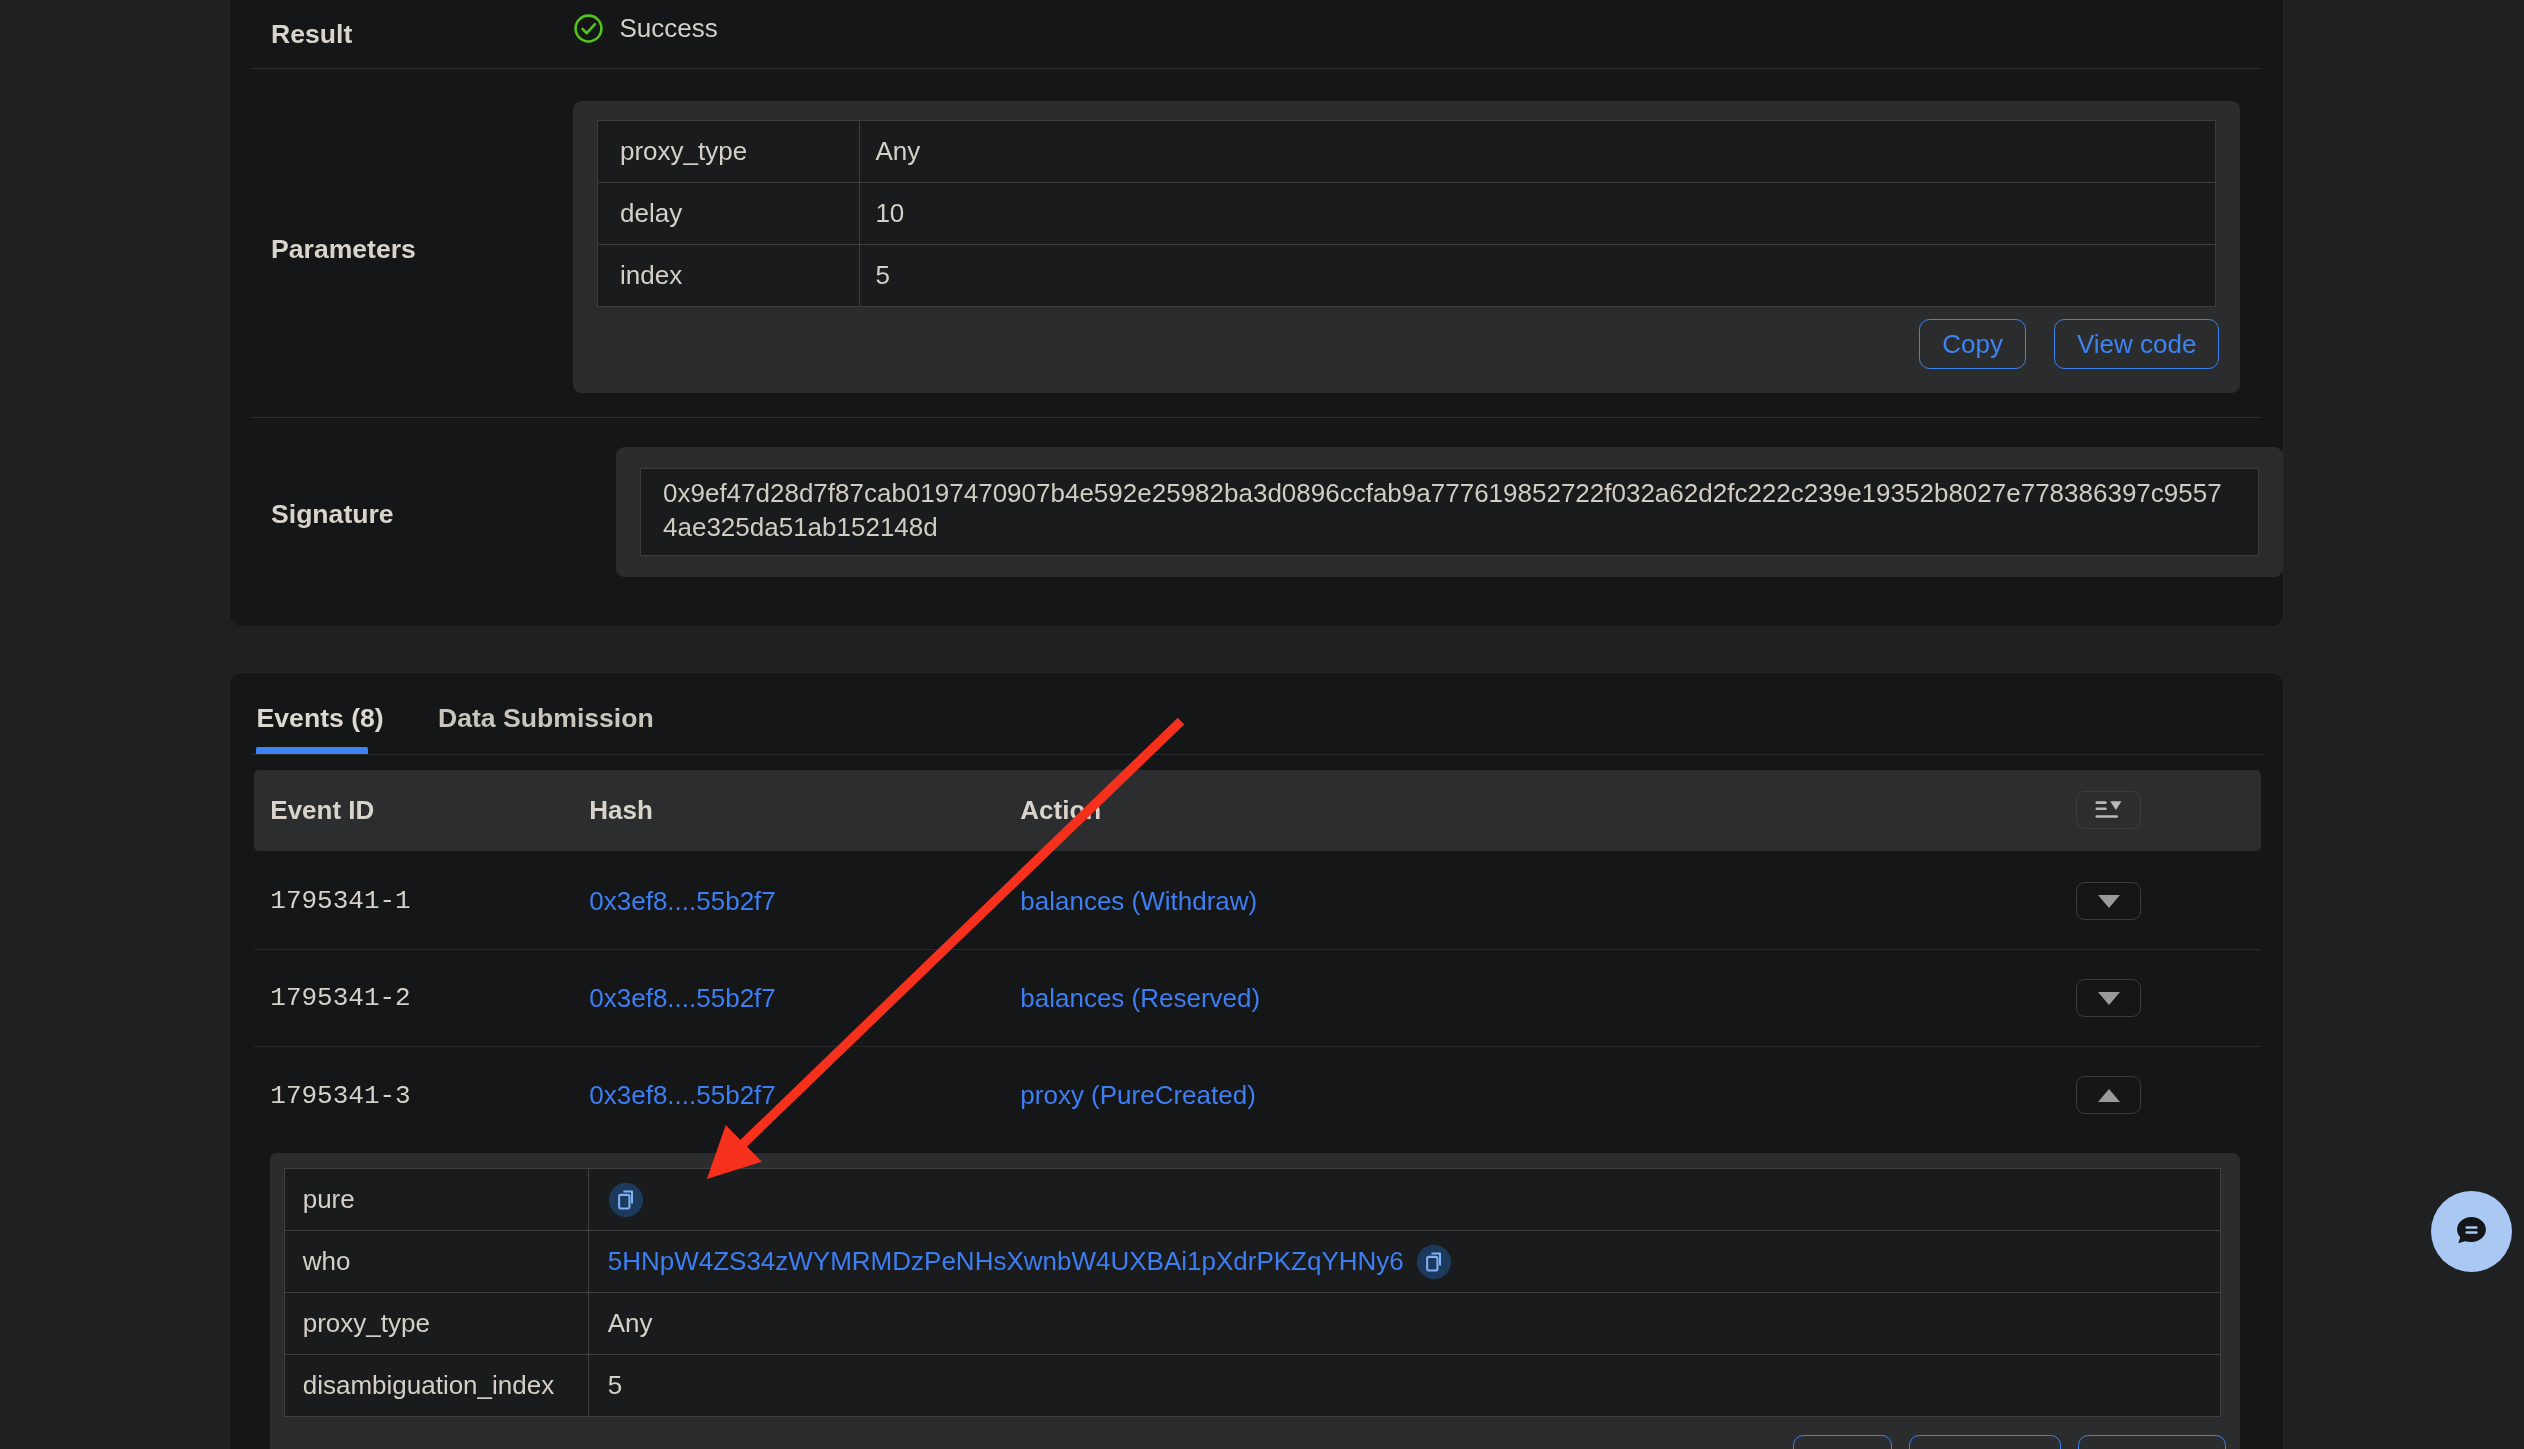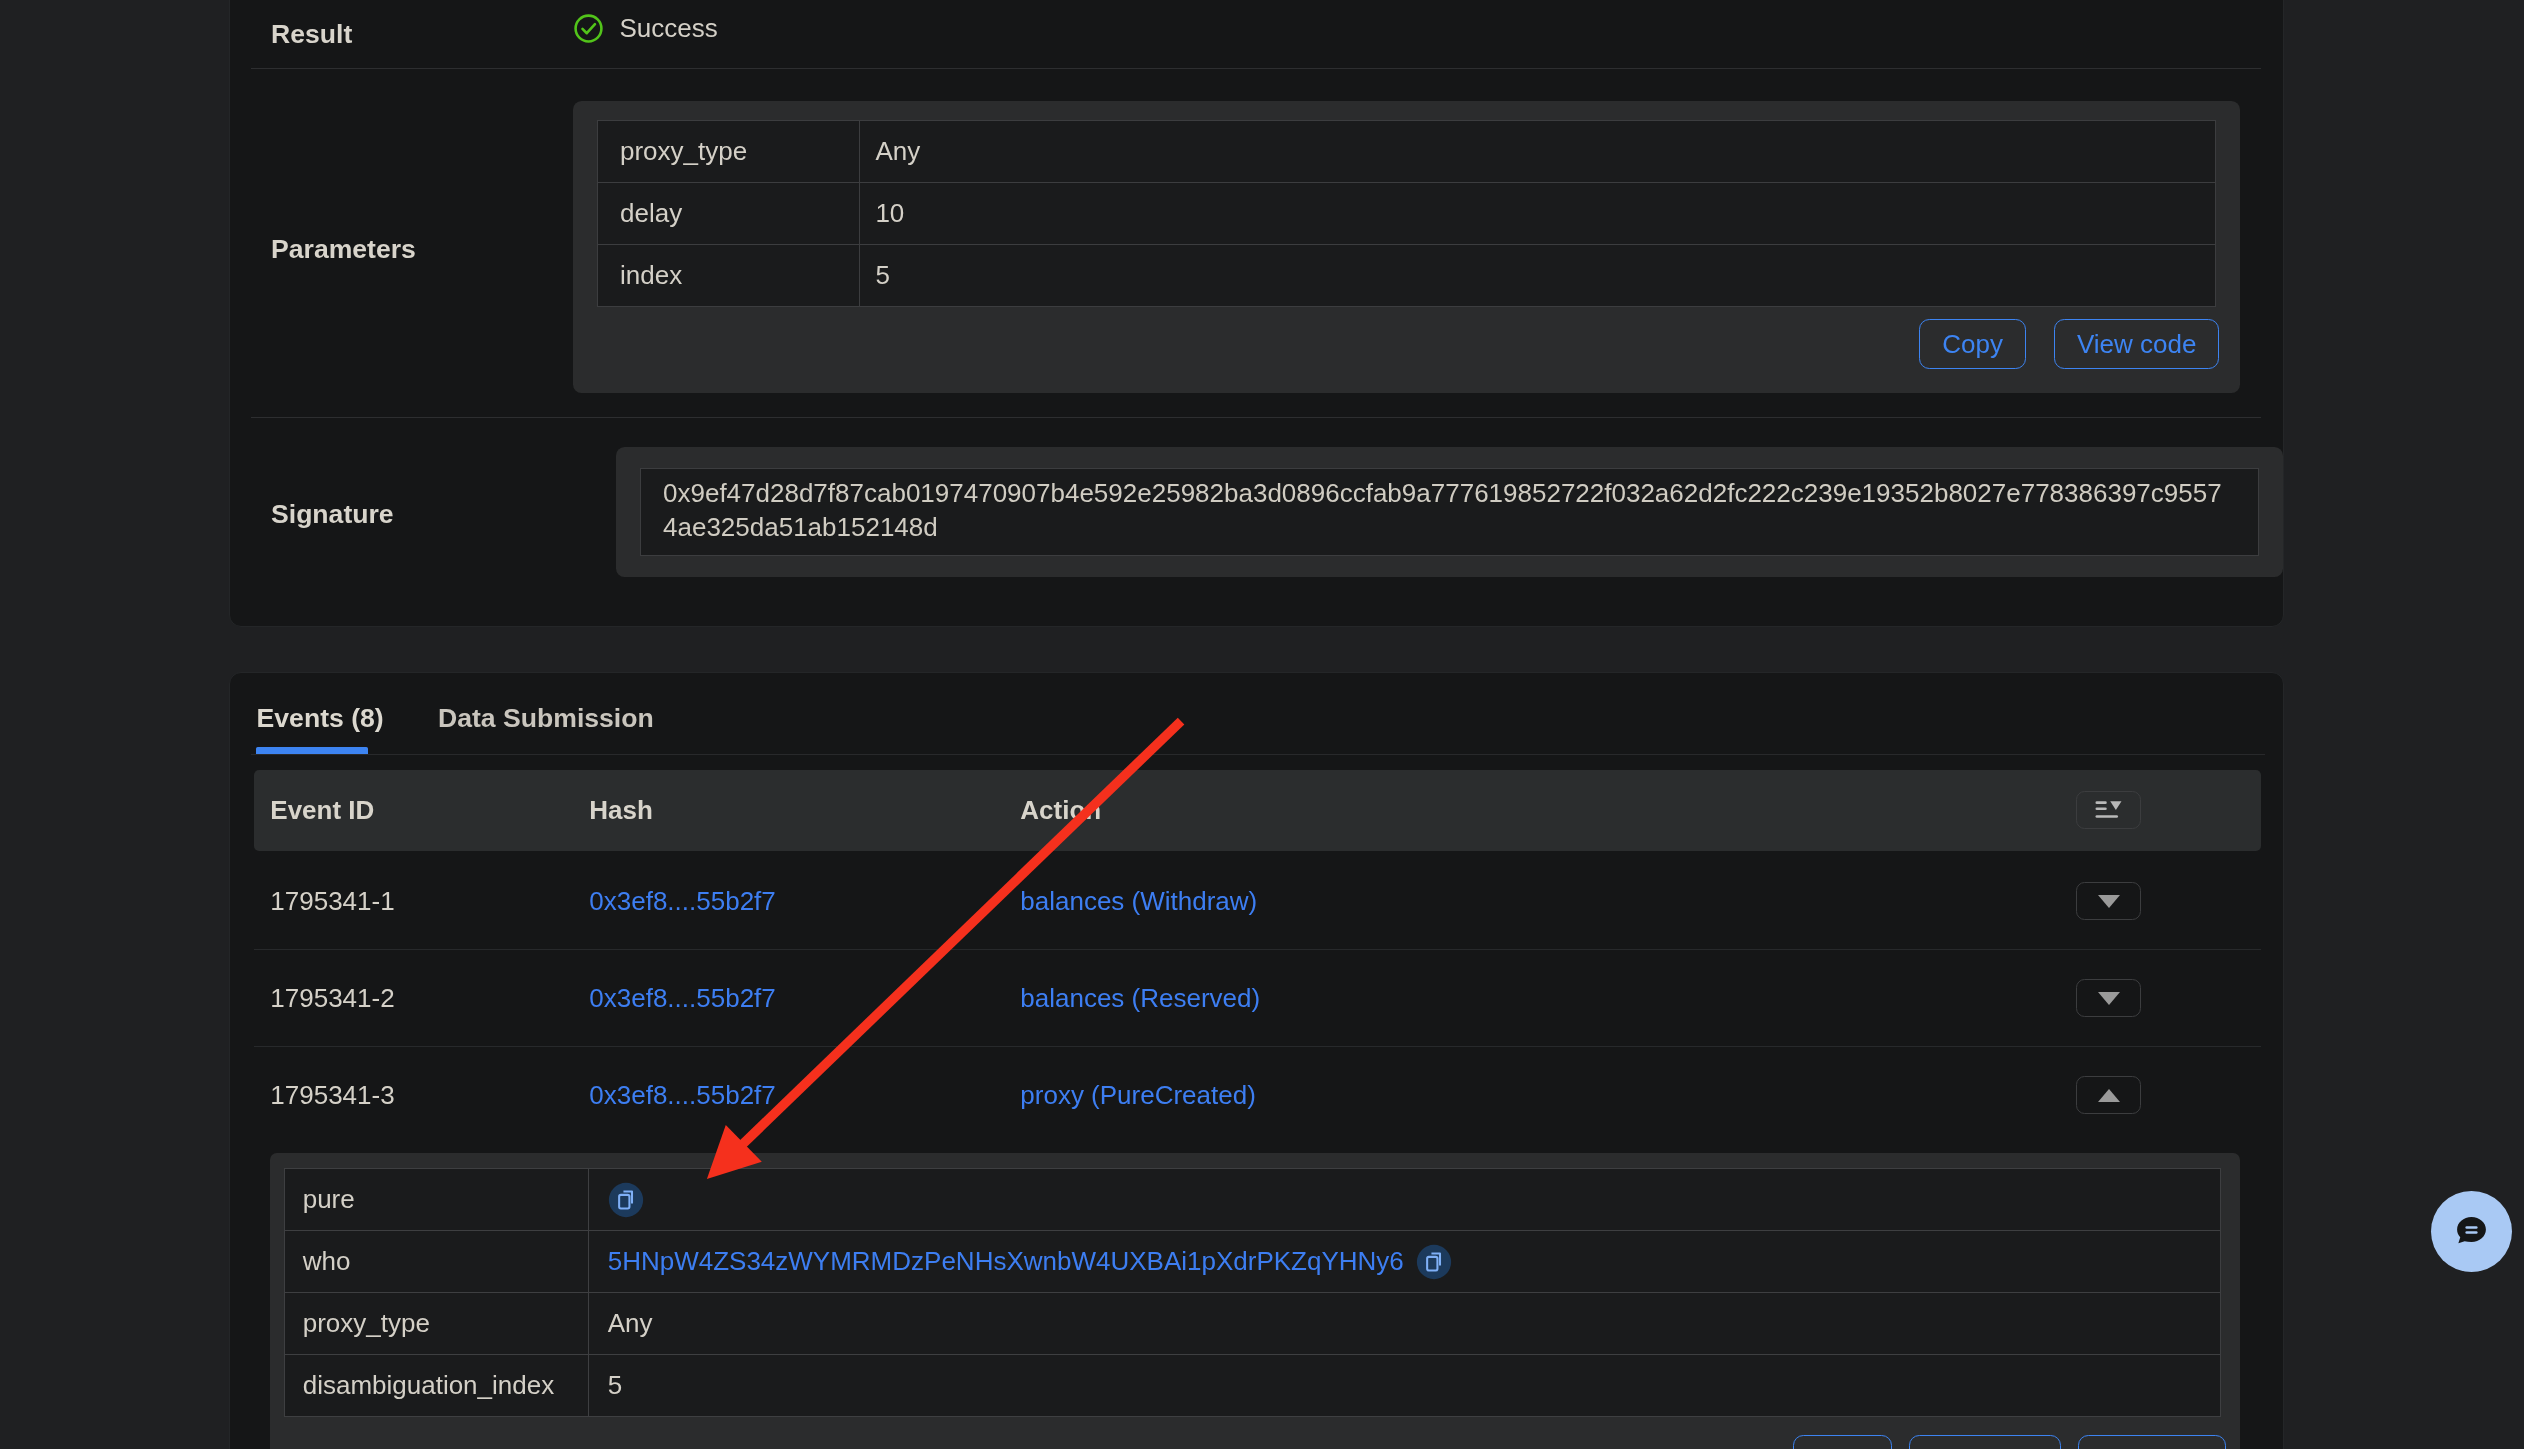--- a/index.html
+++ b/index.html
@@ -42,21 +42,21 @@
 
   .thead{position:absolute;left:24px;top:97px;width:2007px;height:81px;background:#2b2d2e;border-radius:5.1px;display:flex;align-items:center;box-sizing:border-box;padding-left:16.3px;font-size:26px;font-weight:700;color:#d8d4cb;}
   .col-id{width:319px;}
   .col-hash{width:431px;}
   .col-action{flex:1;}
 
   .trow{position:absolute;left:24px;width:2007px;height:97px;display:flex;align-items:center;box-sizing:border-box;padding-left:16.3px;font-size:26px;}
   .trow-1{top:180px;border-bottom:0.9px solid #27292b;}
   .trow-2{top:277px;border-bottom:0.9px solid #27292b;}
   .trow-3{top:374px;}
-  .cell-id{width:319px;color:#d5d1c8;}
+  .cell-id{width:319px;color:#d5d1c8;font-family:Liberation Mono, monospace;}
   .cell-hash{width:431px;}
   .cell-action{flex:1;}
   a.link{color:#3d7ef2;text-decoration:none;cursor:pointer;}
 
   .sq-btn{position:absolute;left:1822px;width:65px;height:38px;border:1.7px solid #3c3d3f;border-radius:8.6px;background:transparent;cursor:pointer;display:flex;align-items:center;justify-content:center;box-sizing:border-box;}
   .thead .sq-btn{top:21.4px;}
   .trow .sq-btn{top:29px;}
   .tri-down{width:0;height:0;border-left:11px solid transparent;border-right:11px solid transparent;border-top:13px solid #9a9a9a;}
   .tri-up{width:0;height:0;border-left:11px solid transparent;border-right:11px solid transparent;border-bottom:13px solid #9a9a9a;}
 

